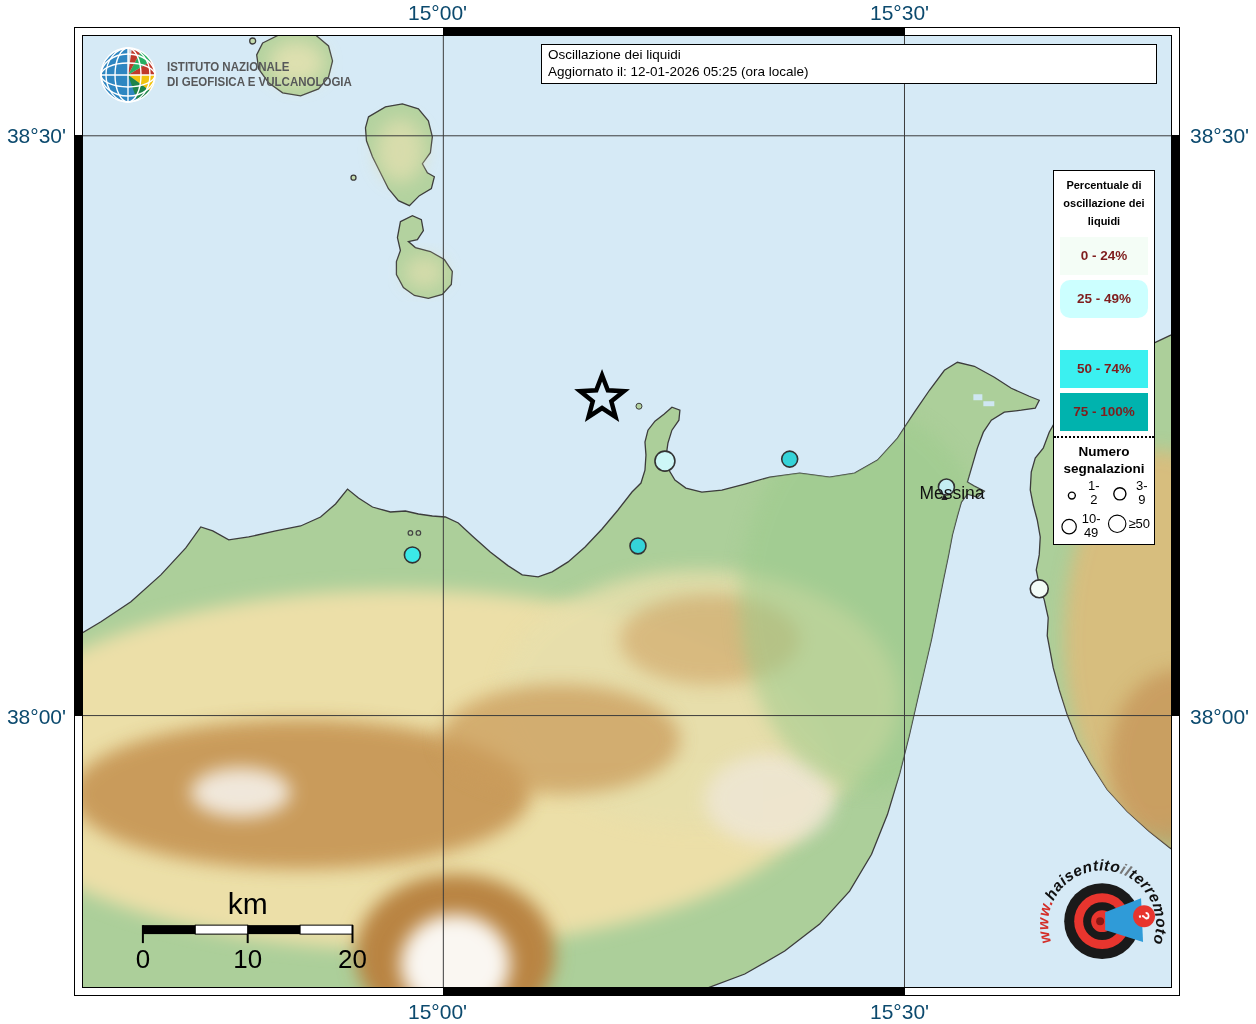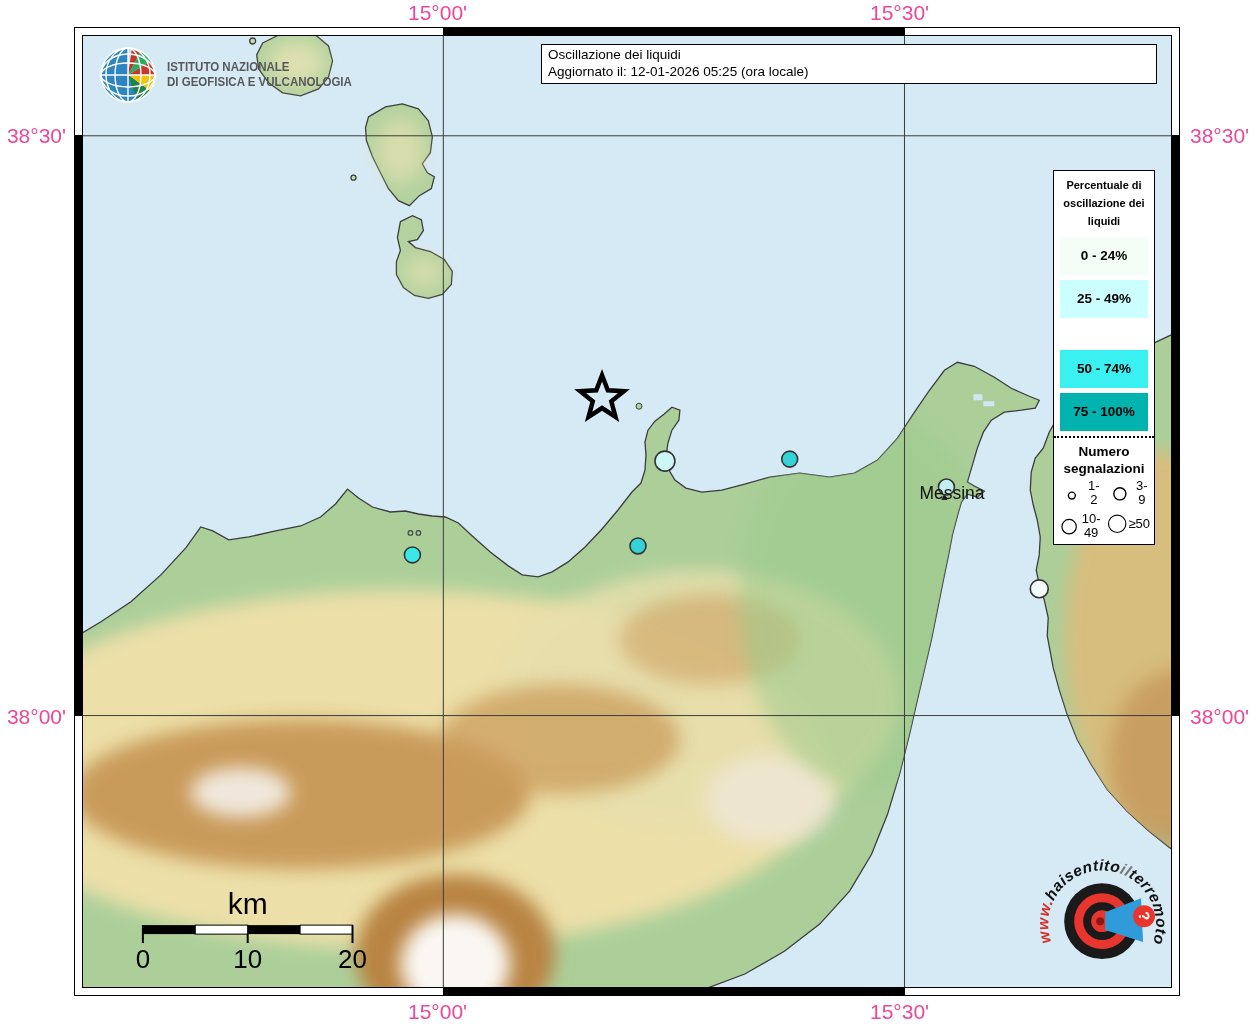--- a/index.html
+++ b/index.html
@@ -10,35 +10,35 @@
     background:#fff;box-sizing:border-box;}
   #map-inner{position:absolute;left:7px;top:7px;right:7px;bottom:7px;border:1px solid #000;
     background:#d6eaf6;overflow:hidden;}
   .zebra{position:absolute;background:#000;}
   #zebra-top{left:368px;top:0;width:462px;height:7px;}
   #zebra-bottom{left:368px;bottom:0;width:462px;height:7px;}
   #zebra-left{left:0;top:107px;width:7px;height:581px;}
   #zebra-right{right:0;top:107px;width:7px;height:581px;}
   #map-svg{position:absolute;left:0;top:0;width:100%;height:100%;}
   
-  .axis-label{position:absolute;font-size:21px;color:#ec4899;white-space:nowrap;}
+  .axis-label{position:absolute;font-size:21px;color:#0c4a6e;white-space:nowrap;}
   .ax-top{top:1px;} .ax-bottom{top:1000px;}
   
   #info-box{left:541px;top:44px;width:616px;background:#fff;border:1px solid #000;
     font-size:13.5px;line-height:16.5px;padding:2px 6px 3px 6px;box-sizing:border-box;color:#000;}
   
   #ingv{left:98px;top:44px;display:flex;align-items:center;}
   #ingv-text{margin-left:10px;color:#57585a;font-weight:bold;font-size:12.5px;
     line-height:15px;letter-spacing:0px;transform:scaleX(.92);transform-origin:left center;white-space:nowrap;}
   
   #legend{left:1053px;top:170px;width:102px;background:#fff;border:1.5px solid #000;
     box-sizing:border-box;text-align:center;color:#000;}
   #legend .ltitle{font-weight:bold;font-size:11px;line-height:18px;padding:5px 2px 2px 2px;}
   .swatch{width:88px;height:38px;margin:5px auto;font-weight:bold;font-size:13.5px;
-    line-height:38px;text-align:center;color:#000000;}
+    line-height:38px;text-align:center;color:#7f1d1d;}
   .lsection{border-top:2px dotted #000;padding:3px 0 4px 0;}
   .sec-title{font-weight:bold;font-size:13.5px;line-height:17px;padding-top:2px;}
   .count-grid{display:flex;flex-wrap:wrap;justify-content:space-around;align-items:flex-end;padding:2px 2px 0 2px;}
   .count-cell{width:44px;display:flex;flex-direction:row;align-items:center;justify-content:flex-end;}
   .count-cell svg{display:block;}
   .count-label{font-size:13px;line-height:14px;}
   #legend-star{margin:2px auto 4px auto;display:block;}
   
   text{font-family:"Liberation Sans",sans-serif;}
 </style>
@@ -211,21 +211,21 @@
 </div>
 
 <div id="info-box" class="abs">
   <div>Oscillazione dei liquidi</div>
   <div>Aggiornato il: 12-01-2026 05:25 (ora locale)</div>
 </div>
 
 <div id="legend" class="abs">
   <div class="ltitle">Percentuale di oscillazione dei liquidi</div>
   <div class="swatch" style="background: rgb(244, 253, 246);">0 - 24%</div>
-  <div class="swatch" style="background: rgb(204, 255, 255);">25 - 49%</div>
+  <div class="swatch" style="background: rgb(204, 255, 255); border-radius: 10px;">25 - 49%</div>
   <div class="swatch" style="background: rgb(59, 240, 240); margin-top: 32px;">50 - 74%</div>
   <div class="swatch" style="background: rgb(0, 179, 174);">75 - 100%</div>
 
   <div class="lsection">
     <div class="sec-title">
       <div>Numero</div>
       <div>segnalazioni</div>
     </div>
     <div class="count-grid">
       <div class="count-cell">

